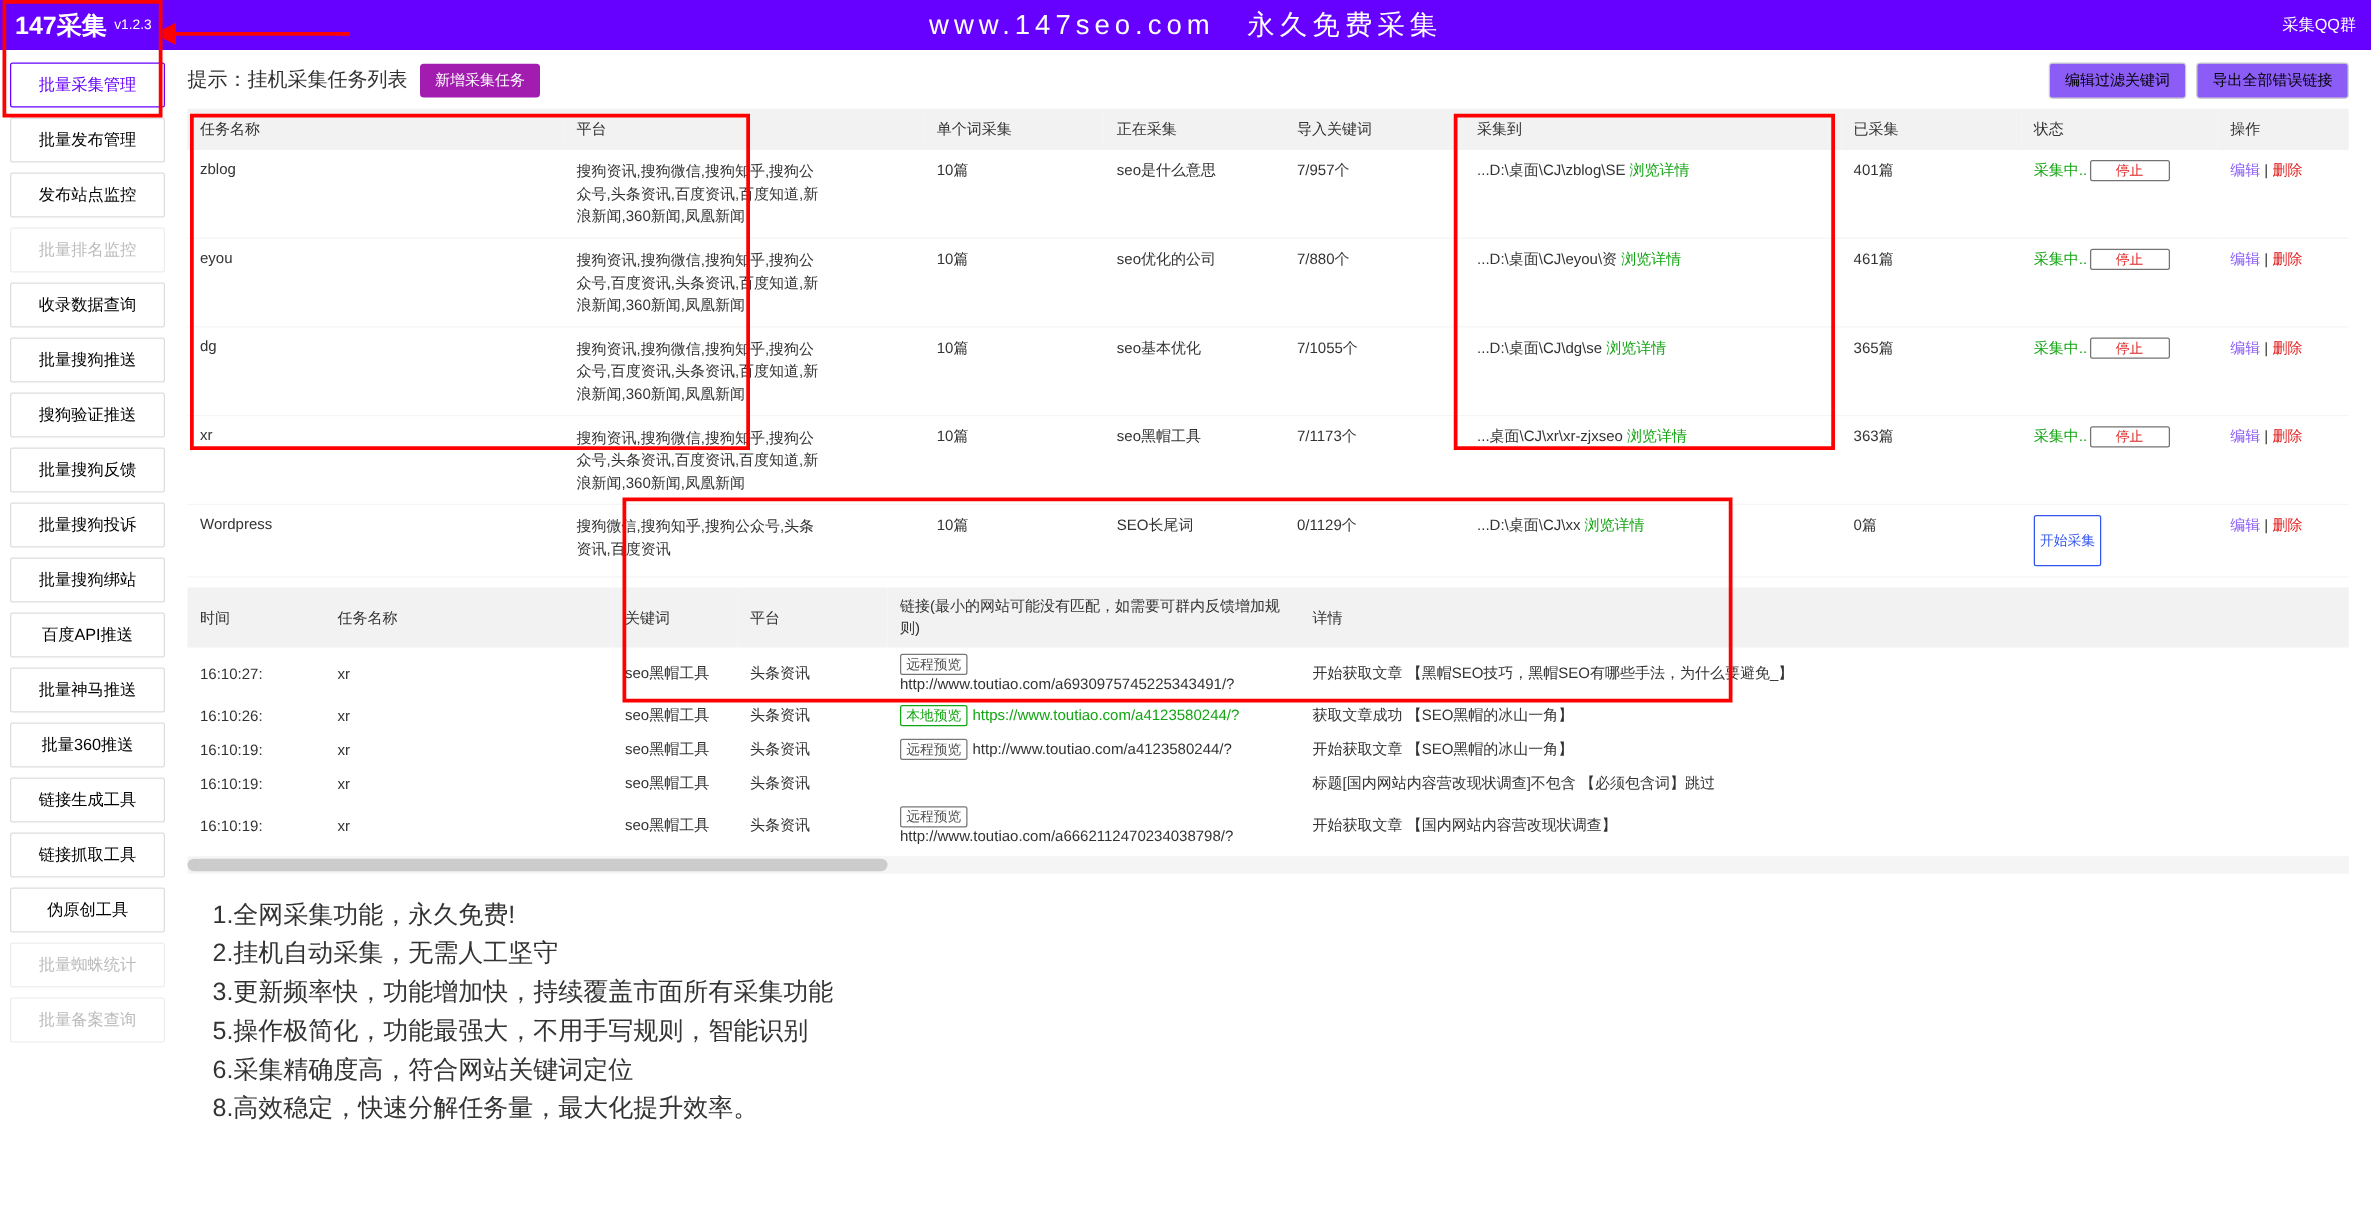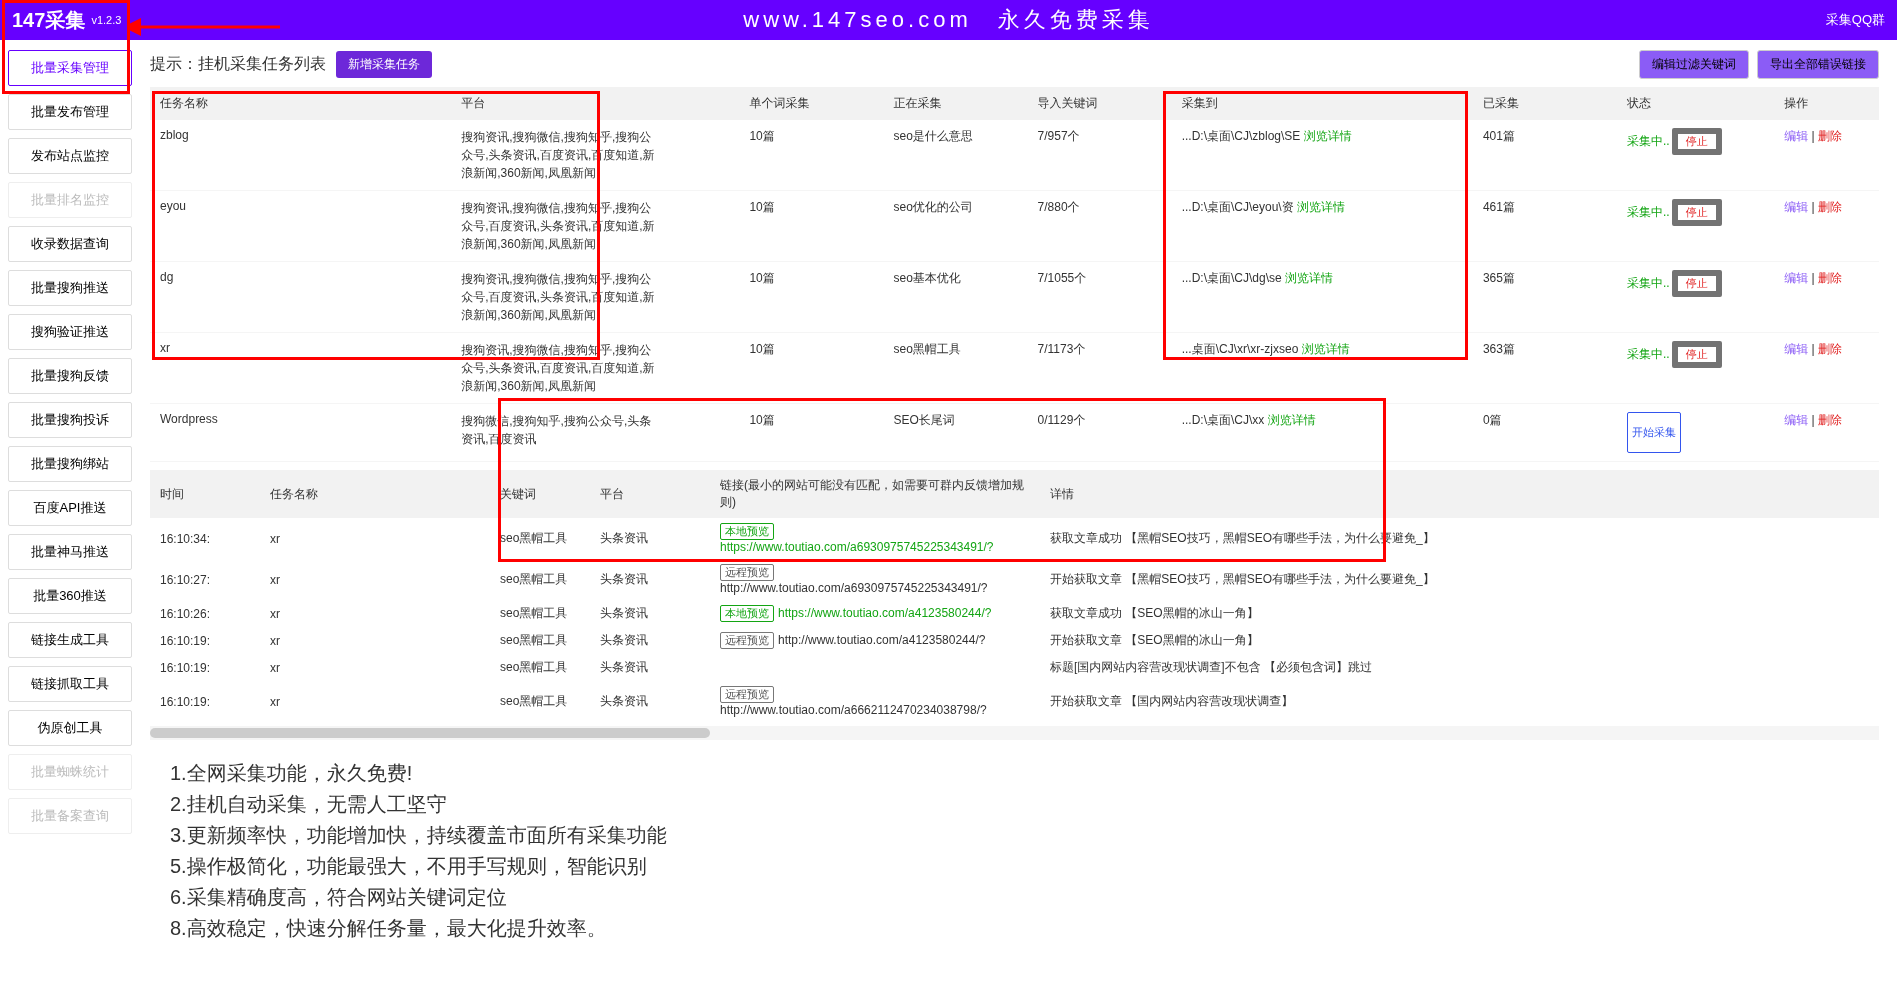--- a/index.html
+++ b/index.html
@@ -13,41 +13,41 @@
 
 .layout { display: flex; }
 .sidebar { width: 140px; padding: 10px 8px; display: flex; flex-direction: column; gap: 8px; }
 .side-btn { display: block; padding: 8px 10px; border: 1px solid #ddd; background: #fff; font-size: 13px; text-align: center; cursor: pointer; border-radius: 2px; }
 .side-btn.active { color: #6600ff; border-color: #6600ff; }
 .side-btn.disabled { color: #bbb; border-color: #eee; cursor: default; }
 
 .main { flex: 1; padding: 10px 18px 20px 10px; min-width: 0; }
 .pagehead { display: flex; align-items: center; margin-bottom: 8px; }
 .pagehead-title { font-size: 16px; color: #333; margin-right: 10px; }
-.btn-primary { background: #6d28d9; color: #fff; border: none; padding: 5px 12px; font-size: 12px; border-radius: 3px; cursor: pointer; }
+.btn-primary { background: #a21caf; color: #fff; border: none; padding: 5px 12px; font-size: 12px; border-radius: 3px; cursor: pointer; }
 .pagehead-actions { margin-left: auto; display: flex; gap: 8px; }
 .btn-light { background: #8b5cf6; border: 1px solid #ccc; padding: 5px 12px; font-size: 12px; border-radius: 3px; cursor: pointer; }
 
 table { width: 100%; border-collapse: collapse; }
 .task-table th { background: #f2f2f2; text-align: left; padding: 8px 10px; font-weight: normal; font-size: 12px; color: #333; }
 .task-table td { padding: 8px 10px; vertical-align: top; font-size: 12px; color: #333; border-top: 0; }
 .task-table tbody tr { border-bottom: 1px solid #f5f5f5; margin-top: 40px; }
 .col-name { width: 230px; }
 .col-platform { width: 220px; }
 .col-single { width: 110px; }
 .col-collecting { width: 110px; }
 .col-import { width: 110px; }
 .col-dest { width: 230px; }
 .col-collected { width: 110px; }
 .col-status { width: 120px; }
 .col-ops { width: 80px; }
 .platform-text { word-break: break-all; line-height: 1.5; max-width: 200px; }
 .link-green { color: #13a513; cursor: pointer; }
 .tag-green { color: #13a513; }
-.tag-stop { display: inline-block; border: 6px solid #737373; color: #e02020; padding: 0 8px; font-size: 11px; margin-left: 2px; cursor: pointer; border-radius: 2px; }
+.tag-stop { display: inline-block; border: 1px solid #737373; color: #e02020; padding: 0 20px; font-size: 11px; margin-left: 2px; cursor: pointer; border-radius: 2px; }
 .tag-start { display: inline-block; border: 1px solid #3355ee; color: #3355ee; padding: 12px 4px; font-size: 11px; cursor: pointer; border-radius: 2px; }
 .link-blue { color: #8b5cf6; cursor: pointer; }
 .link-red { color: #e02020; cursor: pointer; }
 
 .log-table { margin-top: 8px; }
 .log-table th { background: #f2f2f2; text-align: left; padding: 7px 10px; font-weight: normal; font-size: 12px; color: #333; }
 .log-table td { padding: 5px 10px; font-size: 12px; color: #333; }
 .lcol-time { width: 110px; }
 .lcol-name { width: 230px; }
 .lcol-kw { width: 100px; }
@@ -212,28 +212,20 @@
             <th class="lcol-time">时间</th>
             <th class="lcol-name">任务名称</th>
             <th class="lcol-kw">关键词</th>
             <th class="lcol-pf">平台</th>
             <th class="lcol-link">链接(最小的网站可能没有匹配，如需要可群内反馈增加规则)</th>
             <th class="lcol-detail">详情</th>
           </tr>
         </thead>
       <tbody id="log-b">
           <tr>
-            <td class="lcol-time">16:10:34:</td>
-            <td class="lcol-name">xr</td>
-            <td class="lcol-kw">seo黑帽工具</td>
-            <td class="lcol-pf">头条资讯</td>
-            <td class="lcol-link"><span class="badge-local">本地预览</span><span class="url-g">https://www.toutiao.com/a6930975745225343491/?</span></td>
-            <td class="lcol-detail">获取文章成功 【黑帽SEO技巧，黑帽SEO有哪些手法，为什么要避免_】</td>
-          </tr>
-          <tr>
             <td class="lcol-time">16:10:27:</td>
             <td class="lcol-name">xr</td>
             <td class="lcol-kw">seo黑帽工具</td>
             <td class="lcol-pf">头条资讯</td>
             <td class="lcol-link"><span class="badge-remote">远程预览</span><span>http://www.toutiao.com/a6930975745225343491/?</span></td>
             <td class="lcol-detail">开始获取文章 【黑帽SEO技巧，黑帽SEO有哪些手法，为什么要避免_】</td>
           </tr>
           <tr>
             <td class="lcol-time">16:10:26:</td>
             <td class="lcol-name">xr</td>

